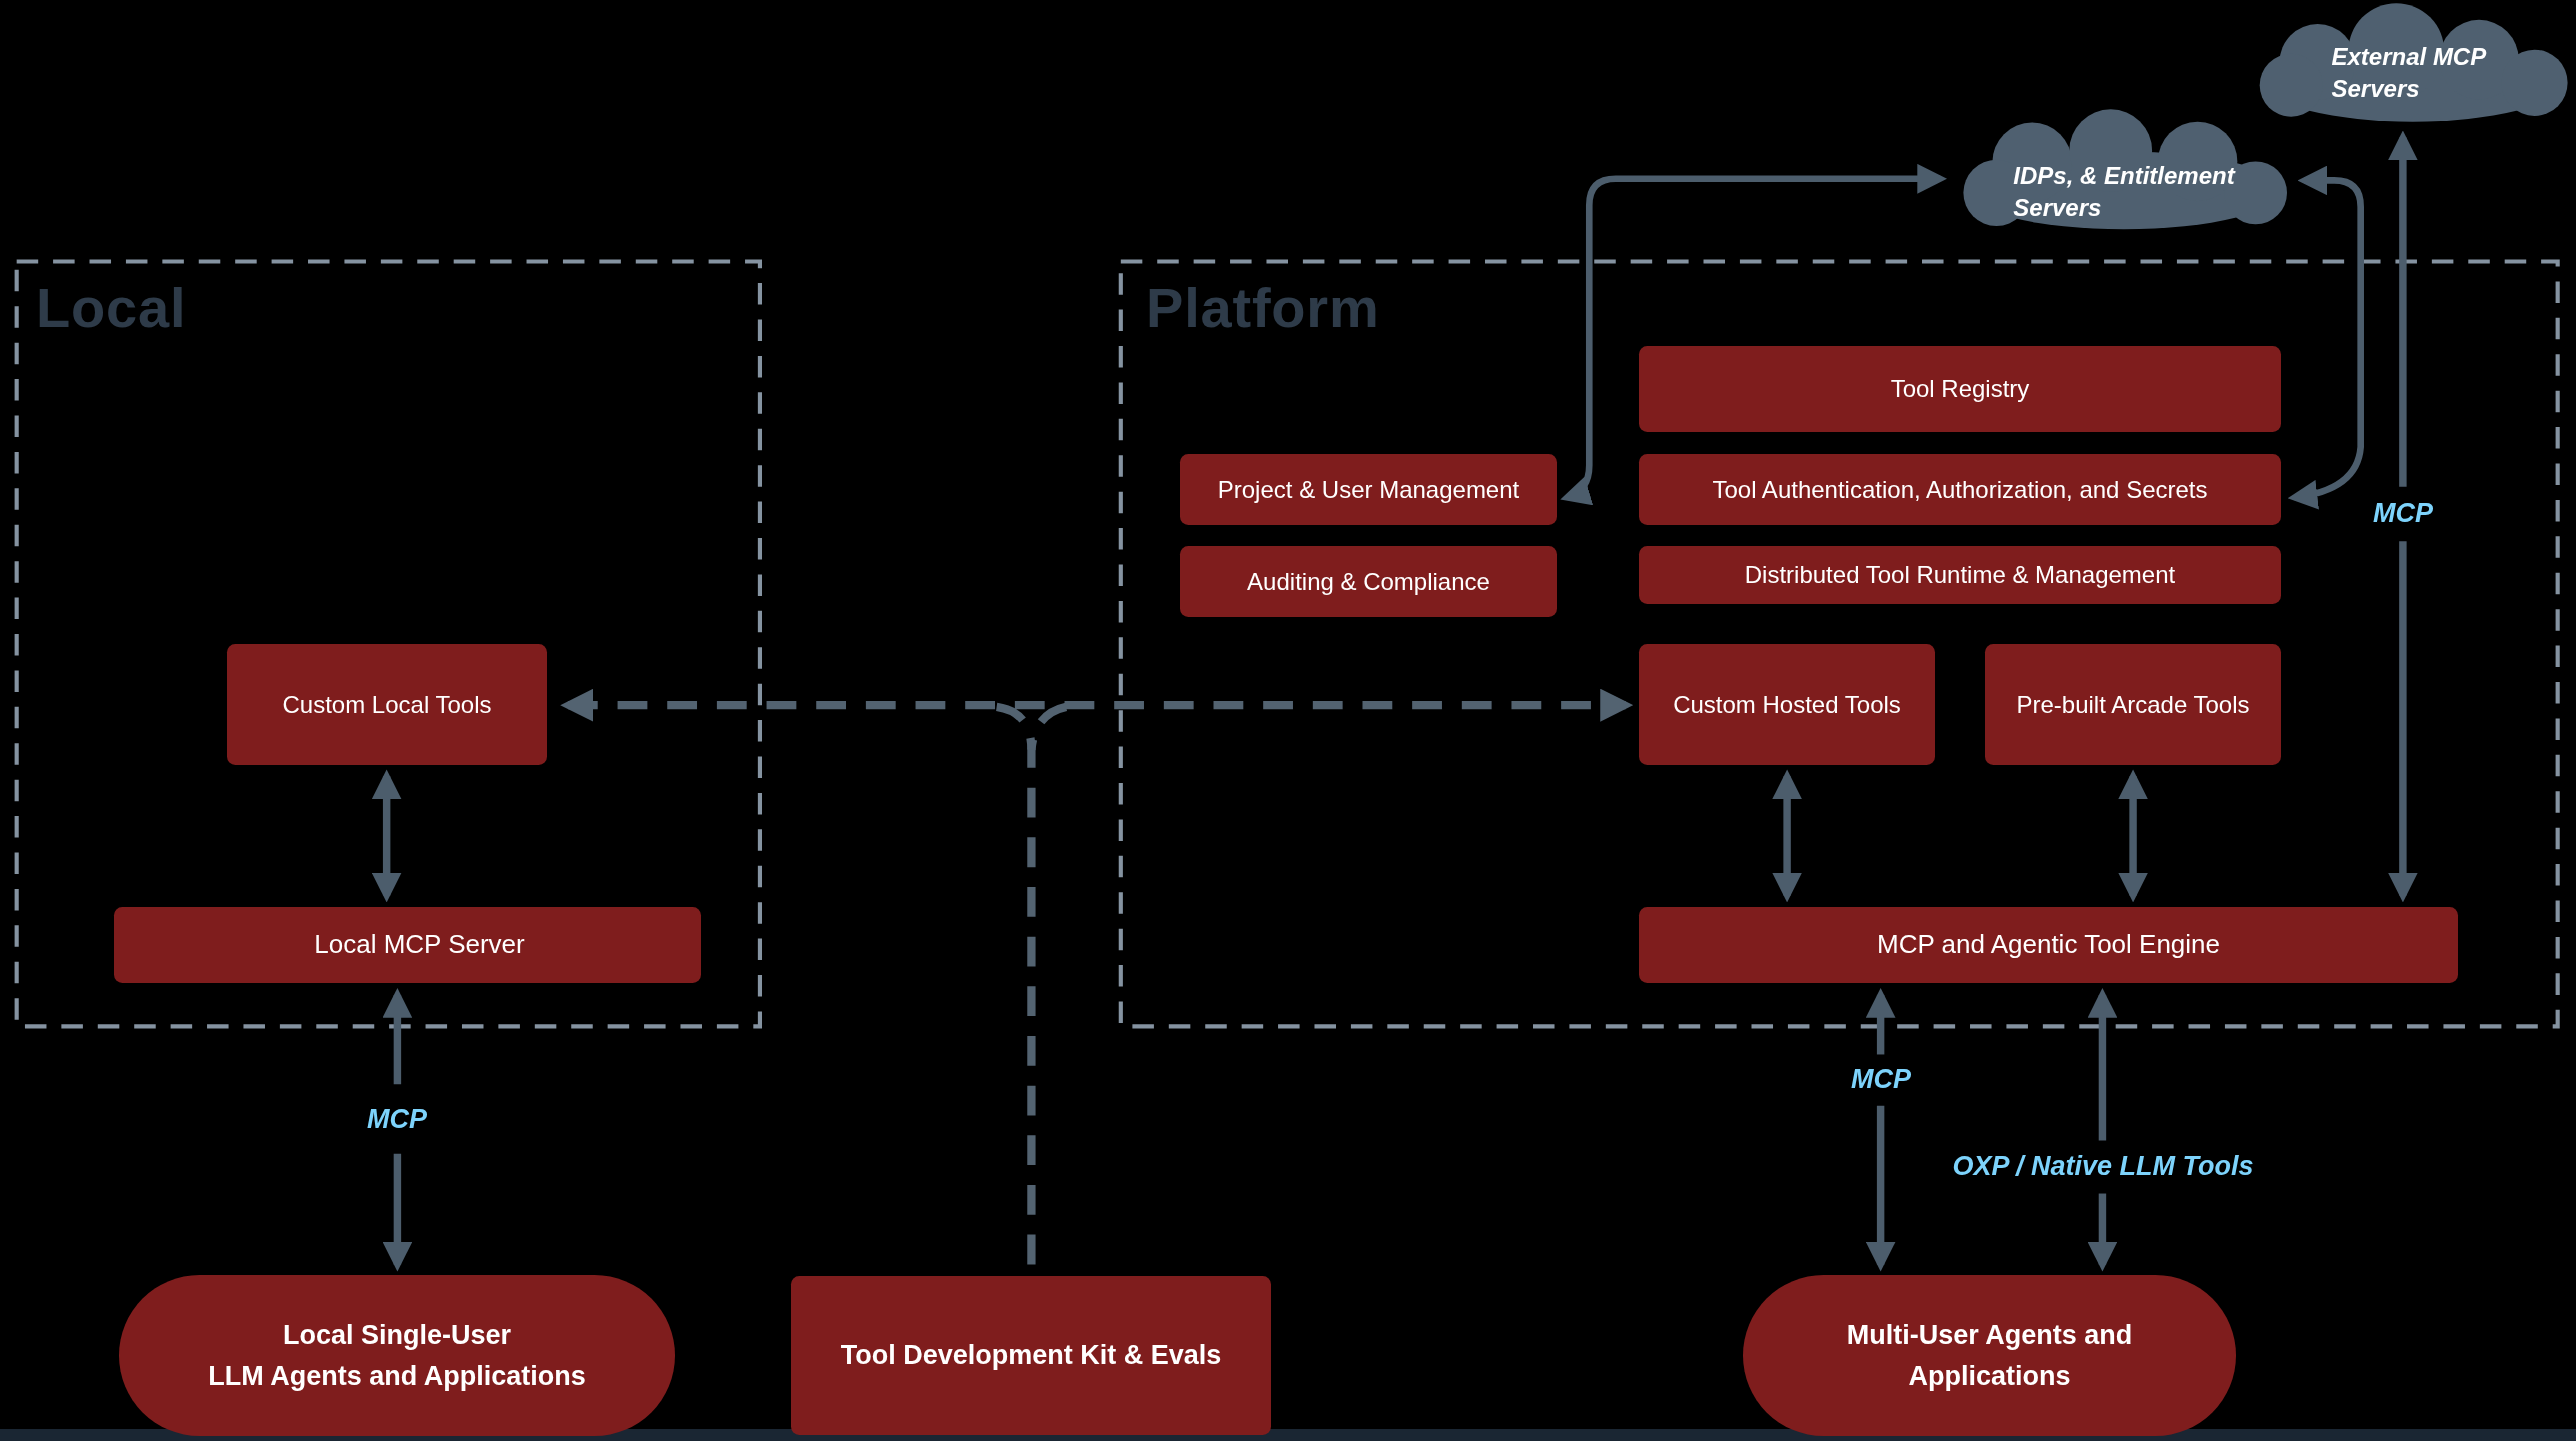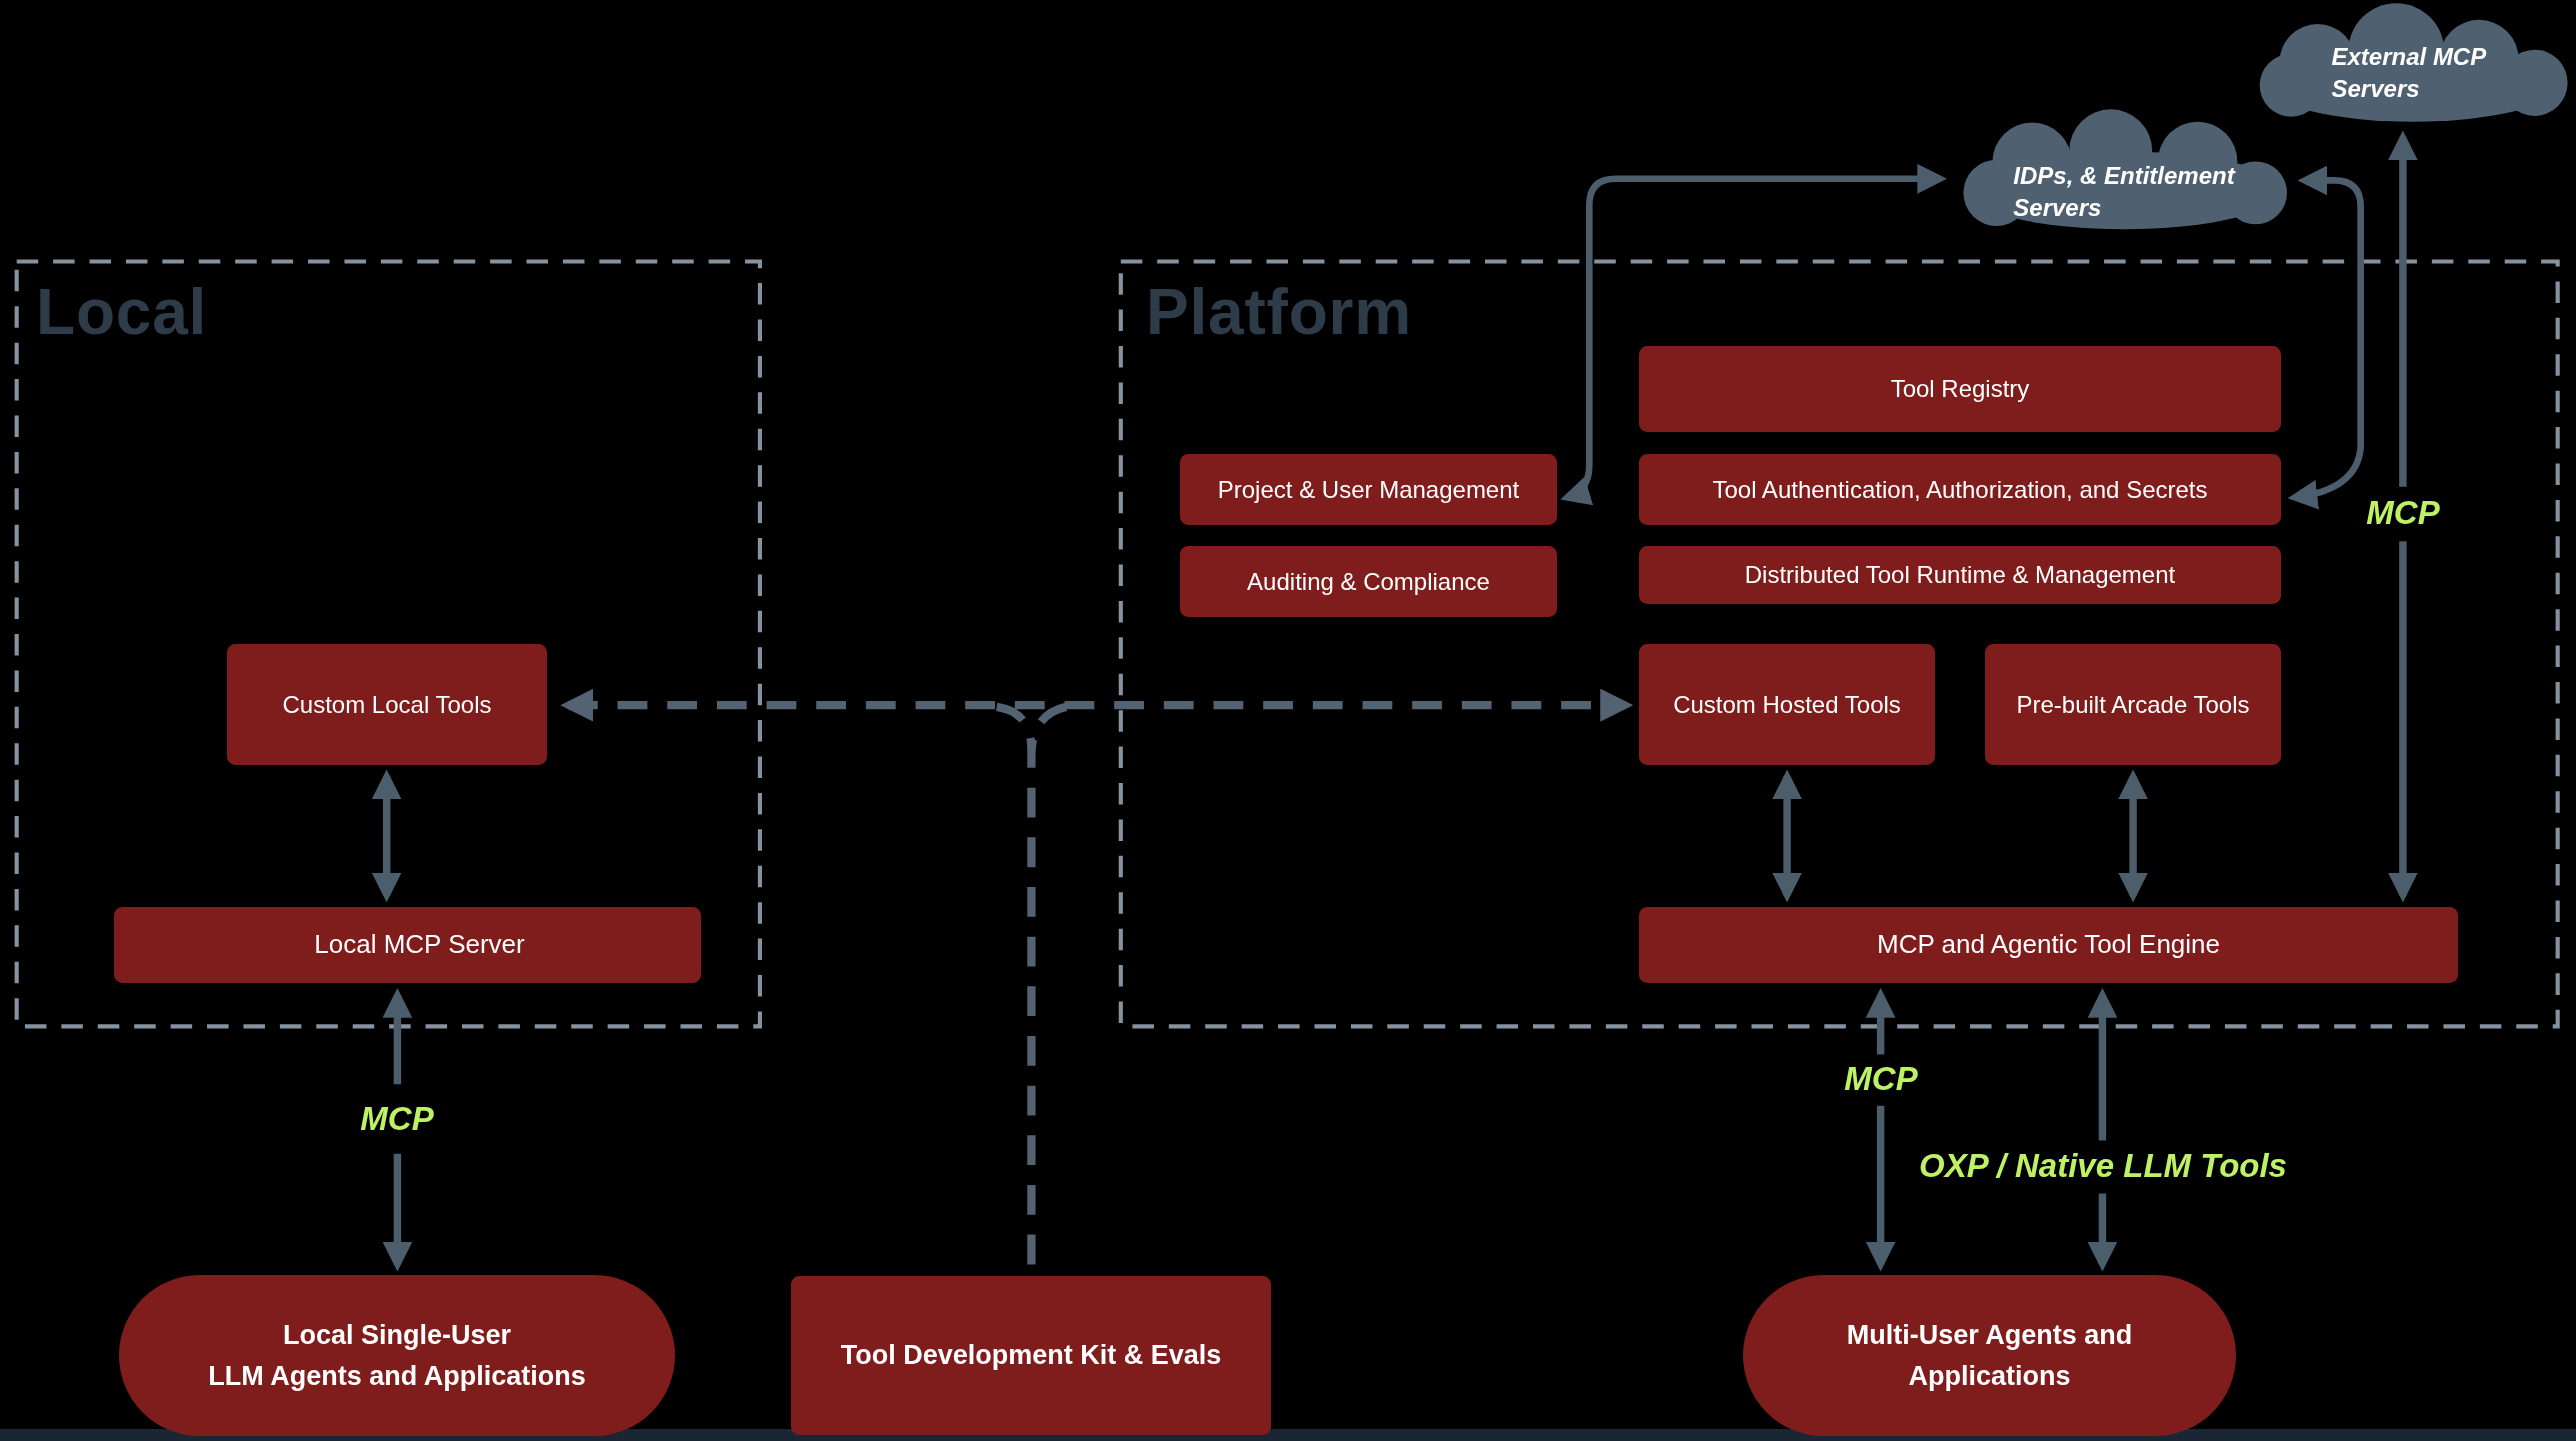--- a/index.html
+++ b/index.html
@@ -1,27 +1,27 @@
 <!DOCTYPE html>
 <html style="font-size:13.2px"><head>
 <meta charset="utf-8">
 <style>
   html,body{margin:0;padding:0;background:#000;}
   #canvas{position:relative;width:2576px;height:1441px;background:#000;overflow:hidden;
           font-family:"Liberation Sans",sans-serif;}
-  .region-title{position:absolute;color:#2e3b49;font-size:64px;font-weight:600;letter-spacing:0.8px;}
+  .region-title{position:absolute;color:#2e3b49;font-size:56px;font-weight:600;letter-spacing:0.8px;}
   .box{position:absolute;background:#7f1d1d;border-radius:8.3px;color:#fff;
        display:flex;align-items:center;justify-content:center;text-align:center;
        font-size:24px;line-height:1.3;white-space:pre-line;}
   .box.lg{font-size:26px;}
   .box.bold{font-weight:700;font-size:27px;}
   .pill{border-radius:91px;font-weight:700;font-size:27px;line-height:1.5;}
   .cloud-label{position:absolute;color:#fff;font-style:italic;font-weight:600;font-size:24px;
        text-align:left;white-space:pre-line;line-height:1.35;transform:translate(-50%,-50%);}
-  .edge-label{position:absolute;color:#bef264;font-style:italic;font-weight:700;font-size:33px;
+  .edge-label{position:absolute;color:#7dd3fc;font-style:italic;font-weight:700;font-size:27px;
        transform:translate(-50%,-50%);white-space:nowrap;}
   #connector-layer{position:absolute;left:0;top:0;}
   #footer-strip{position:absolute;left:0;bottom:0;width:100%;height:11.6px;background:#1a2633;}
 </style>
 </head>
 <body>
 
 <div id="canvas">
 
   <div id="footer-strip"></div>

